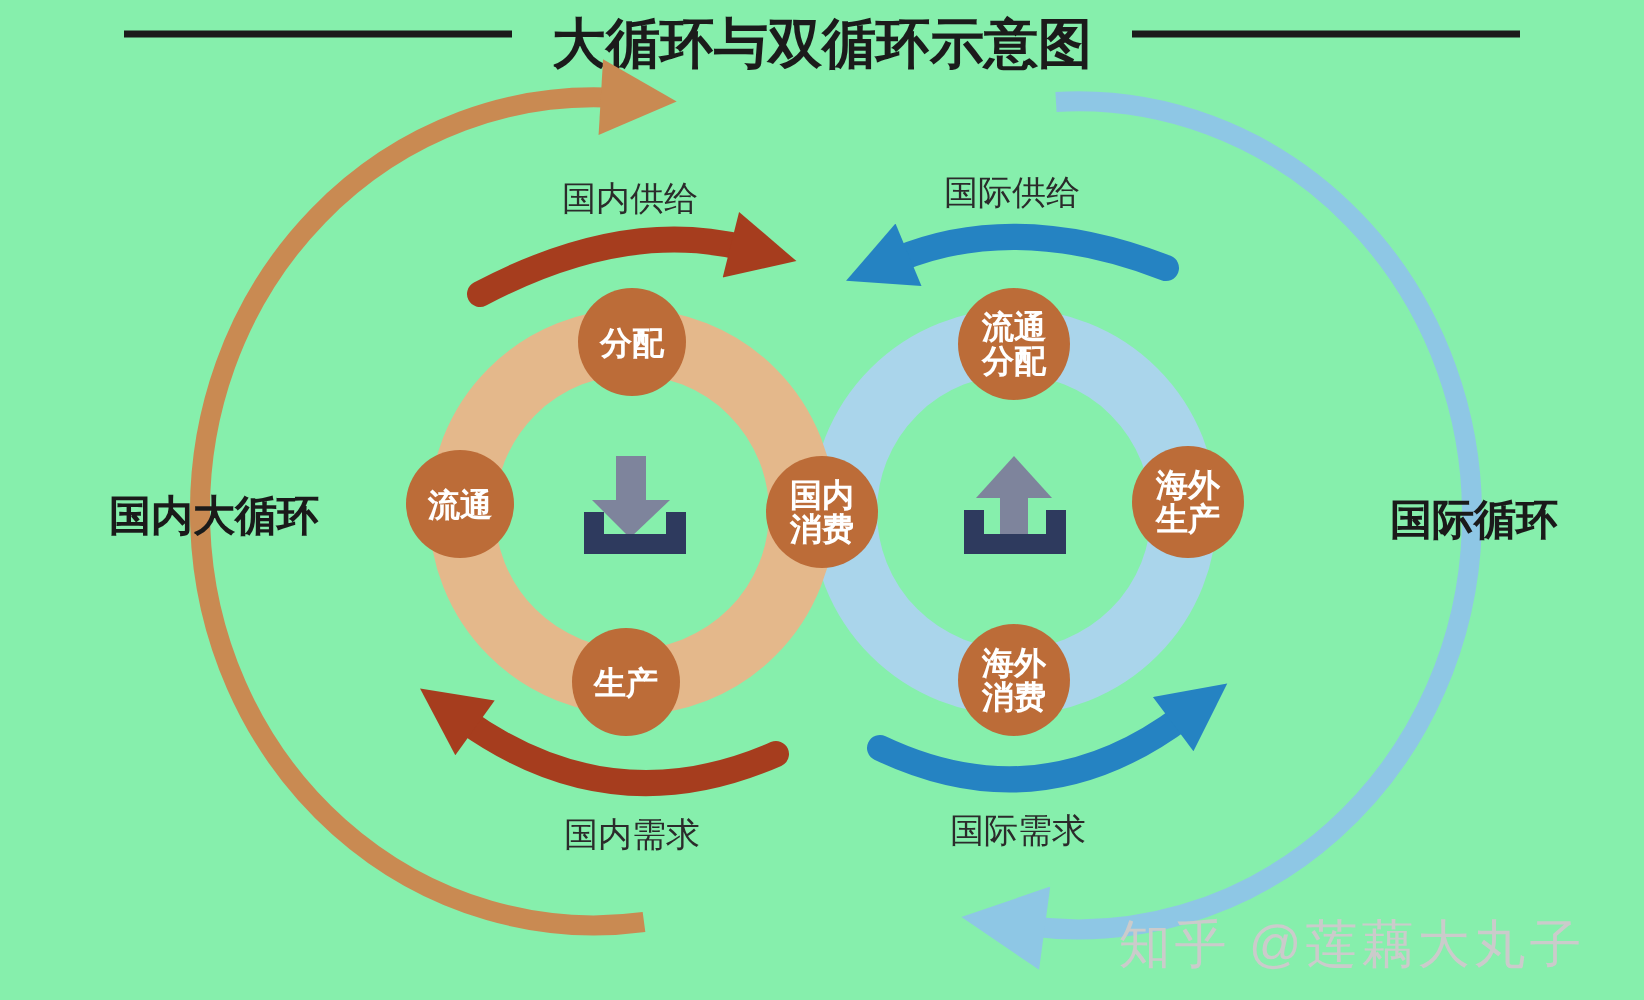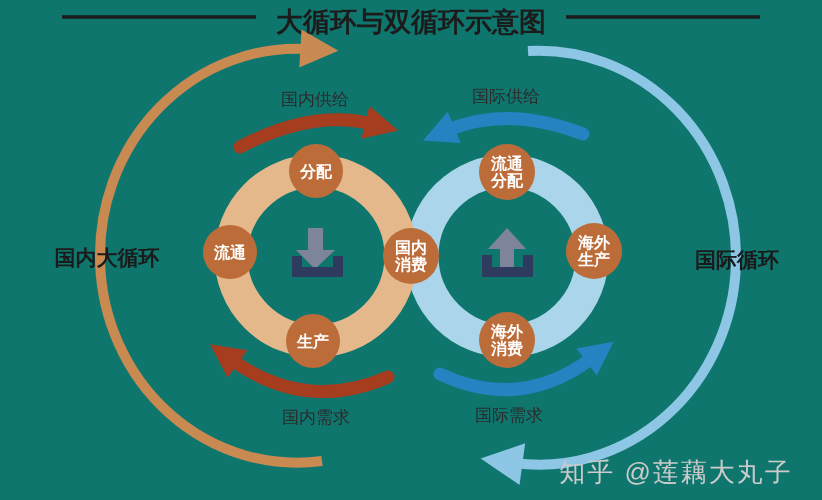--- a/index.html
+++ b/index.html
@@ -1,17 +1,17 @@
 <!DOCTYPE html>
 <html><head>
 <meta charset="utf-8">
 <style>
   html,body { margin:0; padding:0; background:#ffffff; }
   .stage {
-    position:relative; width:822px; height:500px; background:#0f766e;
+    position:relative; width:822px; height:500px; background:#86efac;
     font-family:"Liberation Sans","DejaVu Sans",sans-serif; overflow:hidden;
   }
   svg text { font-family:"Liberation Sans","DejaVu Sans",sans-serif; }
   .title-text   { font-size:27px; font-weight:bold; fill:#1b1b1b; }
   .title-rule   { stroke:#1b1b1b; stroke-width:3.5; }
   .loop-stroke  { fill:none; stroke-width:10; }
   .ring         { fill:none; stroke-width:33; }
   .flow-arrow   { fill:none; stroke-width:13; stroke-linecap:round; }
   .flow-label   { font-size:17px; fill:#2b2b2b; text-anchor:middle; }
   .side-label   { font-size:21px; font-weight:bold; fill:#1a1a1a; text-anchor:middle; }

